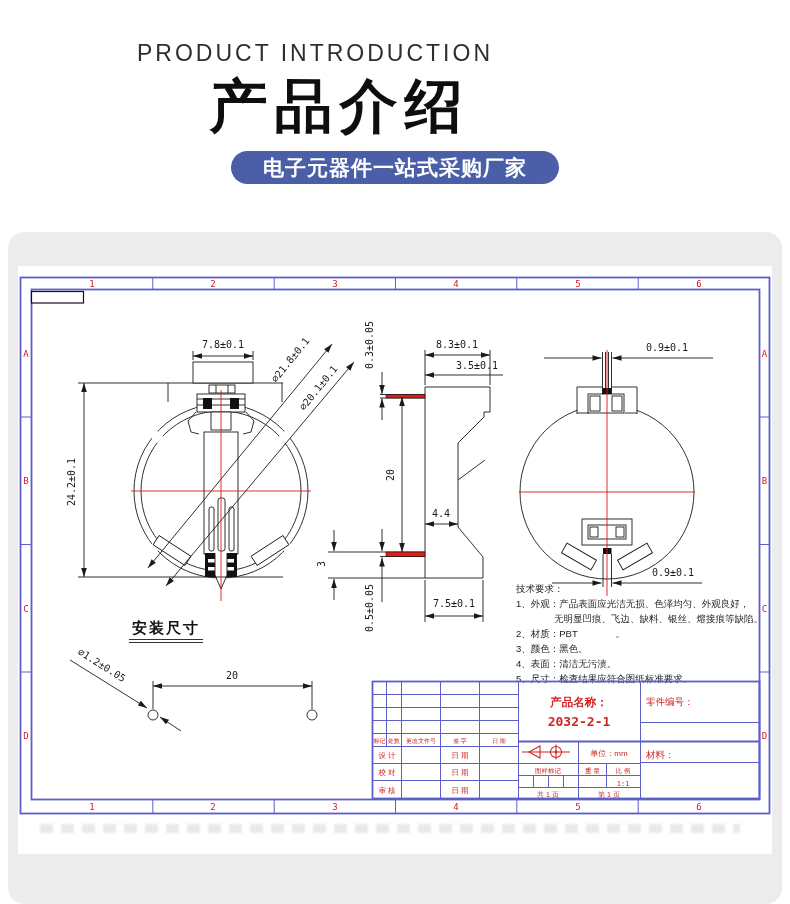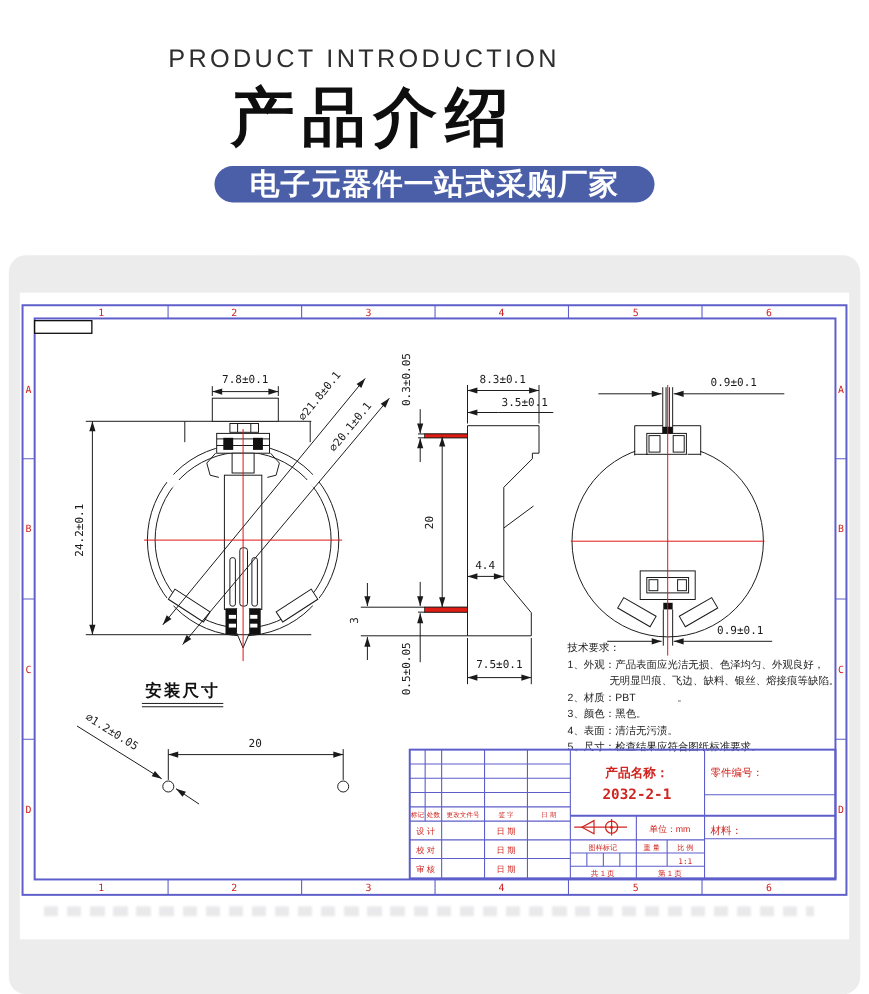--- a/index.html
+++ b/index.html
@@ -1,25 +1,25 @@
 <!DOCTYPE html>
 <html><head>
 <meta charset="utf-8">
 <style>
   html,body{margin:0;padding:0;background:#ffffff;}
   #page{position:relative;width:790px;height:904px;background:#ffffff;overflow:hidden;
         font-family:"Liberation Sans","DejaVu Sans",sans-serif;}
   
-  .sub-en{position:absolute;top:40px;left:16px;width:630px;text-align:center;
+  .sub-en{position:absolute;top:40px;left:0;width:630px;text-align:center;
           font-size:23px;letter-spacing:3px;color:#2e2e2e;font-weight:500;}
   .title-cn{position:absolute;top:68px;left:0;width:679px;text-align:center;
           font-size:58px;font-weight:900;letter-spacing:7px;color:#0e0e0e;}
   .banner{position:absolute;top:151px;left:50%;transform:translateX(-50%);
           background:#4a5fa8;color:#ffffff;border-radius:17px;height:33px;line-height:33px;
-          padding:0 32px;font-size:27px;font-weight:700;letter-spacing:1px;white-space:nowrap;}
+          padding:0 32px;font-size:21px;font-weight:700;letter-spacing:1px;white-space:nowrap;}
   
   .board{position:absolute;left:8px;top:232px;width:774px;height:672px;background:#ececec;border-radius:16px;}
   .sheet{position:absolute;left:18px;top:266px;width:754px;height:588px;background:#ffffff;}
   .wm{position:absolute;left:40px;top:824px;width:700px;height:9px;opacity:.18;filter:blur(1px);
       background:repeating-linear-gradient(90deg,#8a8a94 0 13px,transparent 13px 21px);}
   svg{position:absolute;left:18px;top:266px;}
   
   .k{stroke:#1a1a1a;stroke-width:0.9;fill:none;}
   .kf{stroke:#1a1a1a;stroke-width:0.9;fill:#ffffff;}
   .blk{fill:#111111;stroke:none;}

